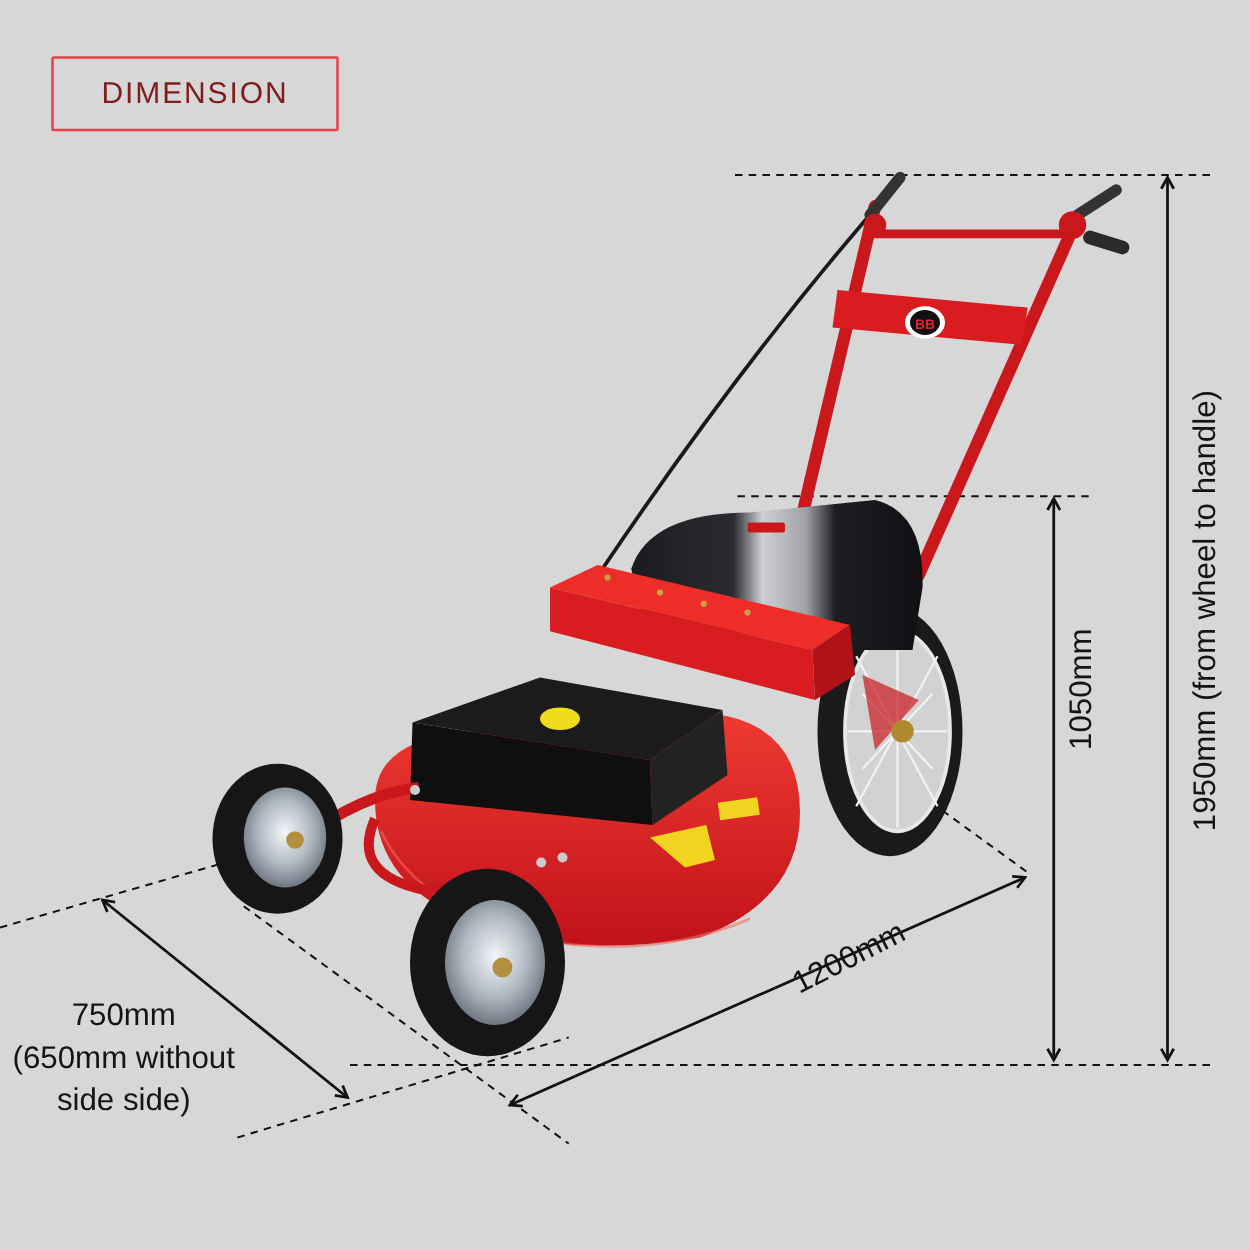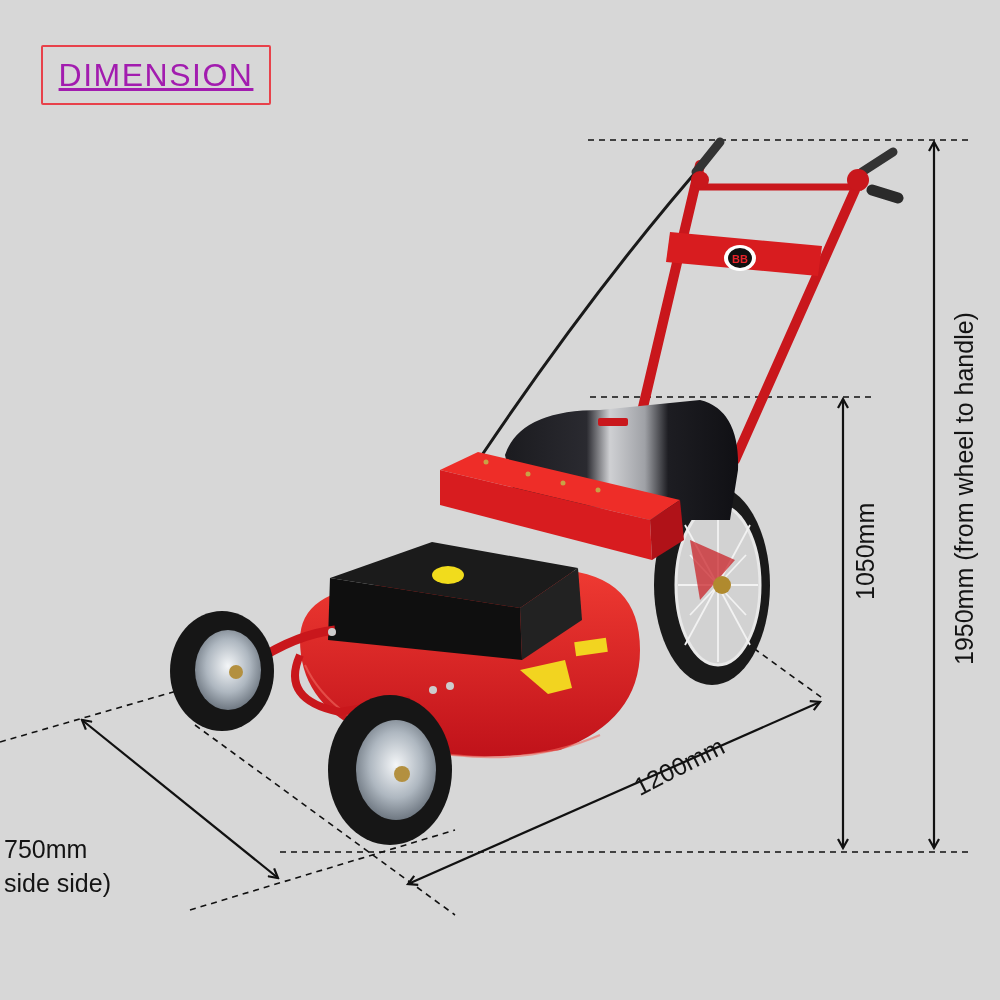--- a/index.html
+++ b/index.html
@@ -9,27 +9,27 @@
       font-family: "Liberation Sans", "DejaVu Sans", sans-serif;
       position: relative;
     }
     .stage { position: absolute; left: 0; top: 0; width: 1000px; height: 1000px; }
     .title-box {
       position: absolute; left: 41px; top: 45px; width: 230px; height: 60px;
       border: 2.5px solid #e8414a; border-radius: 2px; box-sizing: border-box;
       display: flex; align-items: center; justify-content: center;
     }
     .title-text {
-      color: #a21caf; font-size: 32px; letter-spacing: 1.5px; font-weight: 400; text-decoration: underline;
+      color: #7f1d1d; font-size: 24px; letter-spacing: 1.5px; font-weight: 400;
     }
     .label {
       position: absolute; color: #141414; font-size: 25px; line-height: 34px;
       white-space: nowrap;
     }
-    .label-width { left: 4px; top: 795px; width: 190px; text-align: left; margin-top: 37px; }
+    .label-width { left: 4px; top: 795px; width: 190px; text-align: center; }
     .label-length {
       left: 628px; top: 773px; transform-origin: left top; transform: rotate(-27deg);
     }
     .label-height {
       left: 848px; top: 600px; transform-origin: left top; transform: rotate(-90deg);
     }
     .label-total {
       left: 947px; top: 665px; transform-origin: left top; transform: rotate(-90deg);
     }
     svg { position: absolute; left: 0; top: 0; }
@@ -152,19 +152,20 @@
       <circle cx="402" cy="774" r="8" fill="#b39040"></circle>
     </g>
   </svg>
 
   <div class="title-box">
     <span class="title-text">DIMENSION</span>
   </div>
 
   <div class="label label-width">
     <div>750mm</div>
+    <div>(650mm without</div>
     <div>side side)</div>
   </div>
 
   <div class="label label-length">1200mm</div>
   <div class="label label-height">1050mm</div>
   <div class="label label-total">1950mm (from wheel to handle)</div>
 </div>
 
 </body></html>

